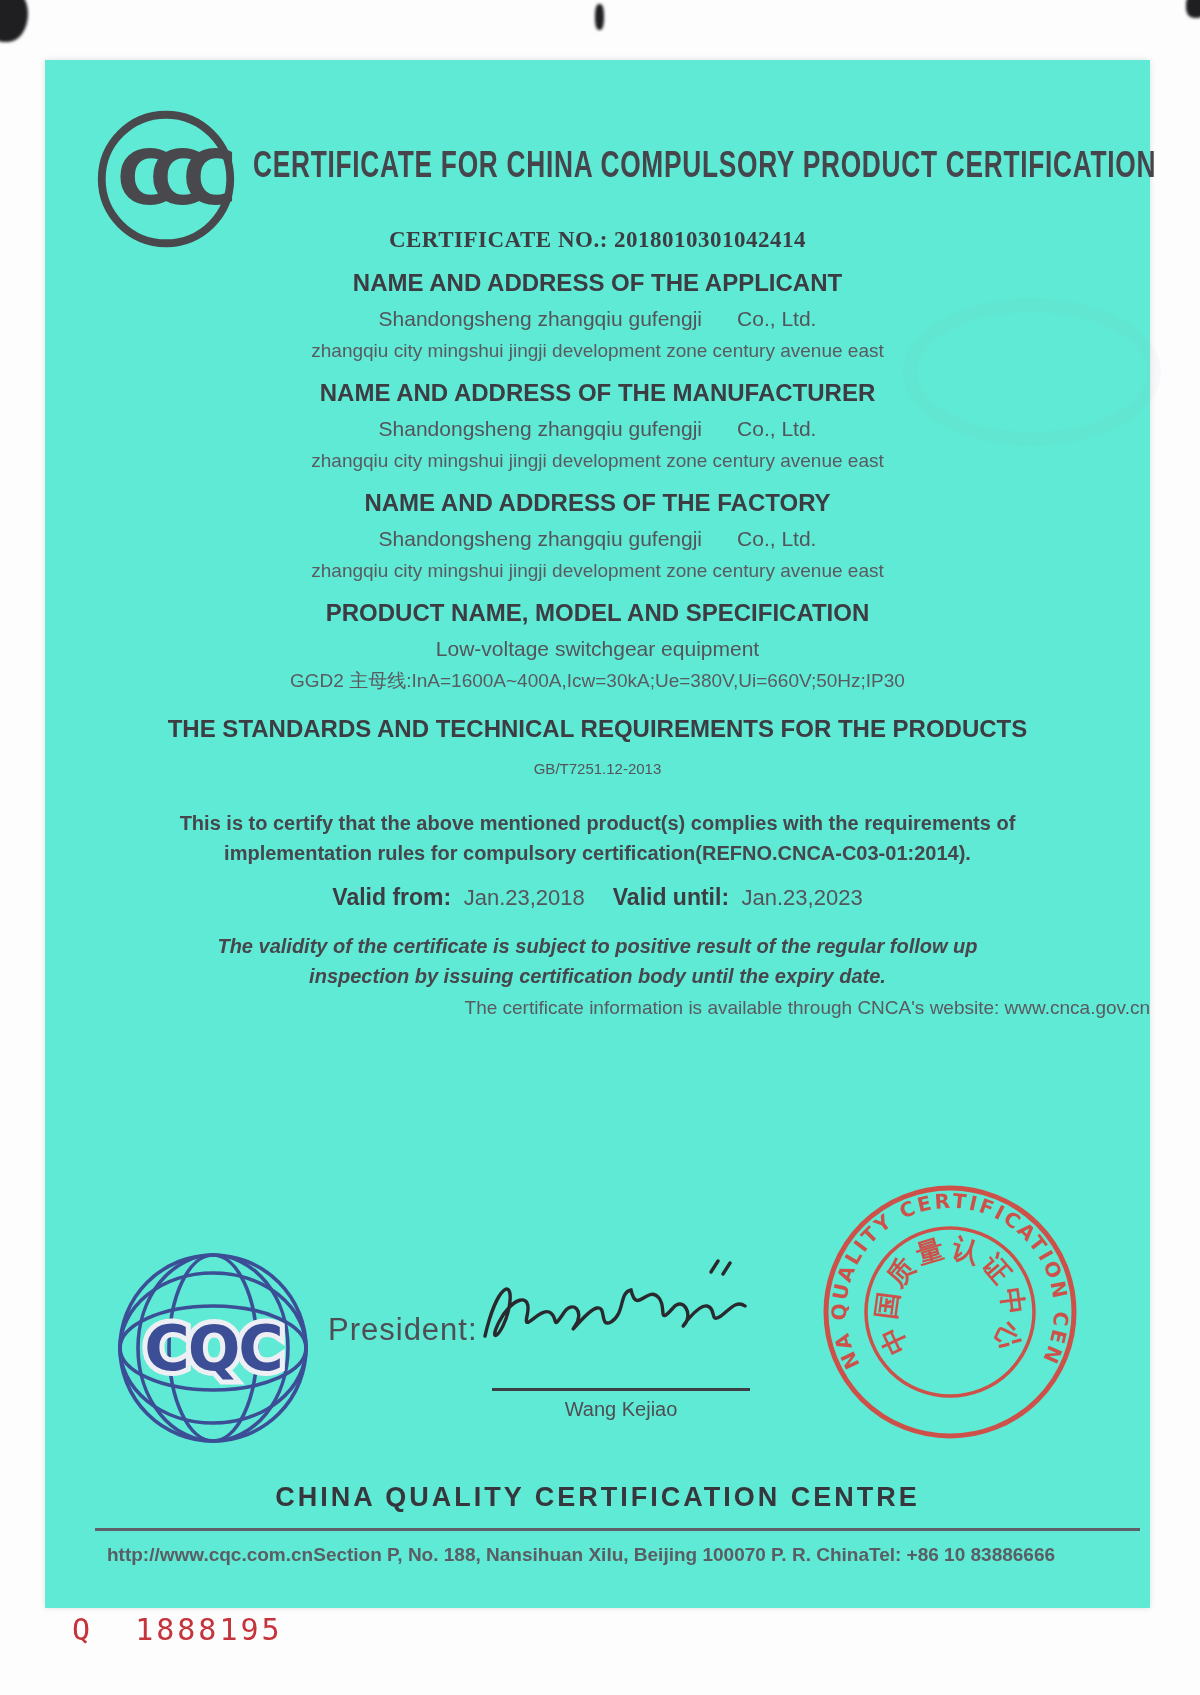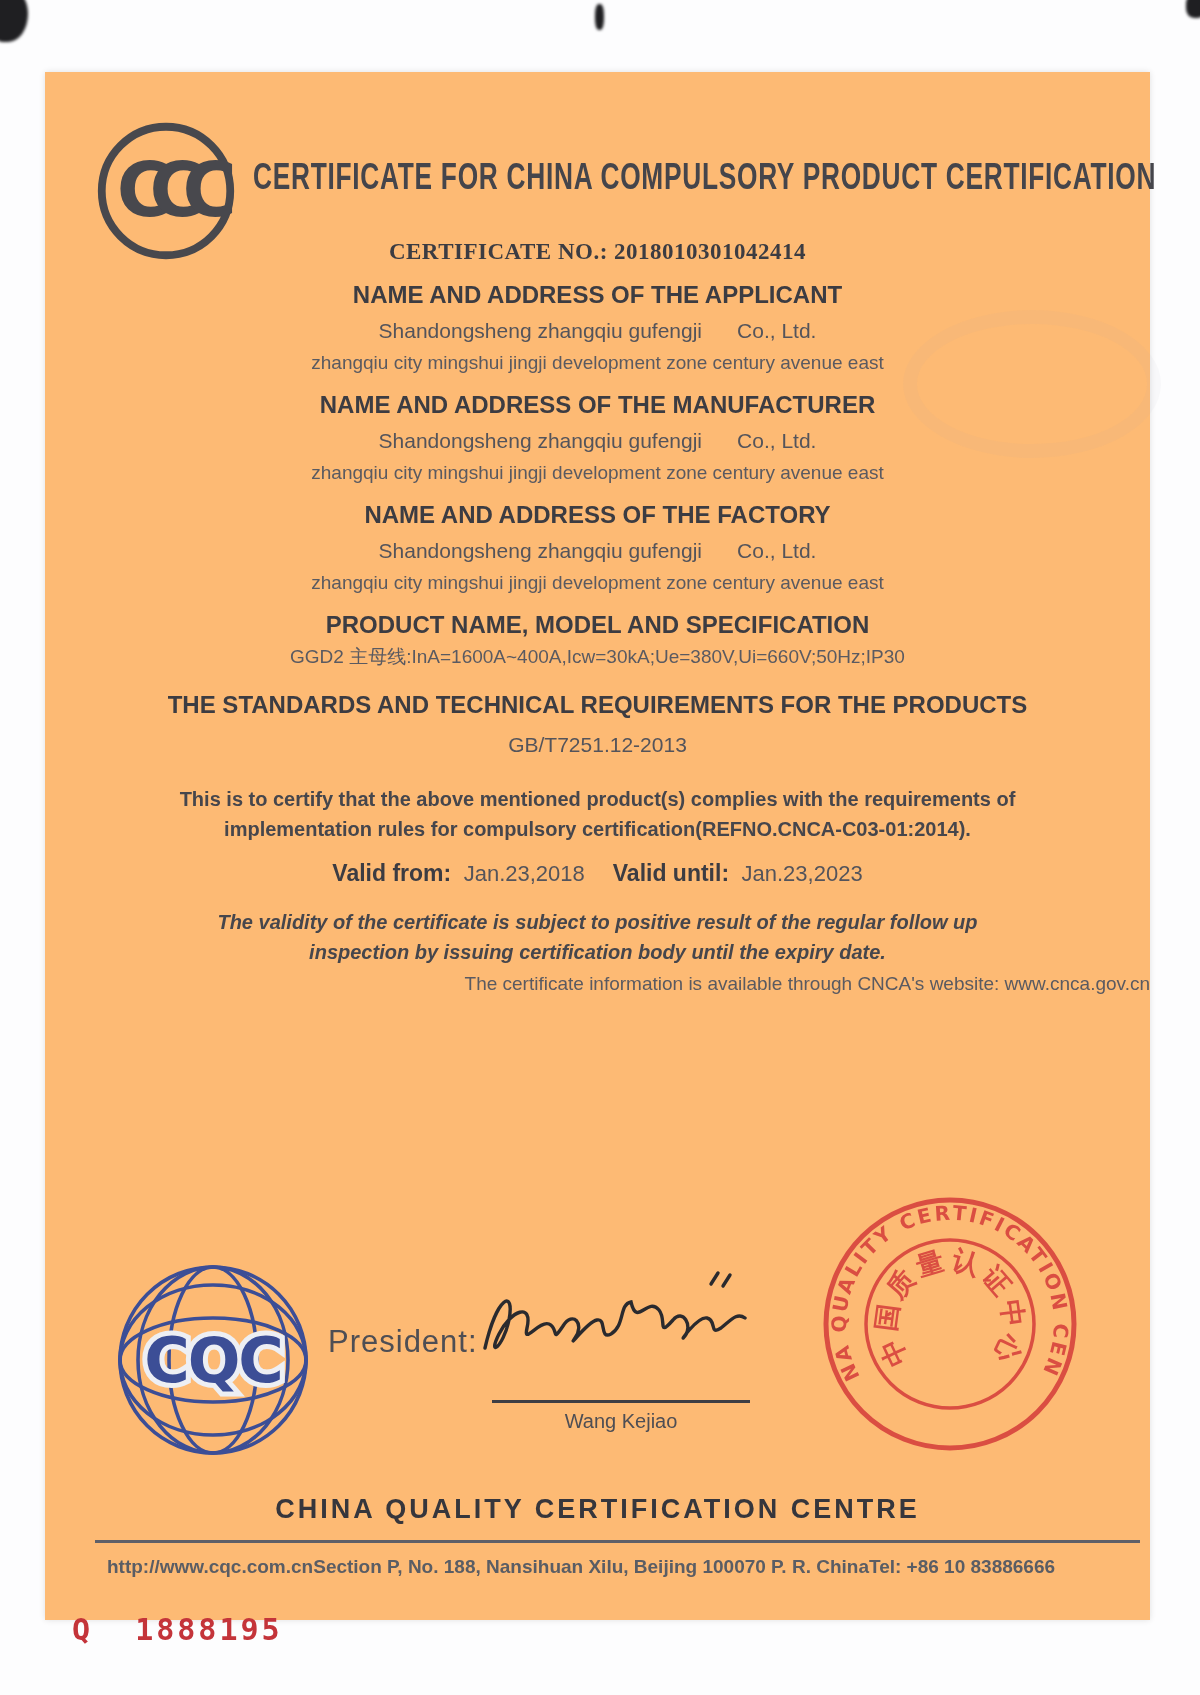--- a/index.html
+++ b/index.html
@@ -6,51 +6,51 @@
   .canvas{position:relative;width:1200px;height:1695px;background:#fdfdfe;overflow:hidden;
           font-family:"Liberation Sans", sans-serif;}
   
   .blot{position:absolute;background:#1f1f22;filter:blur(1.5px);}
   .blot.tl{left:-10px;top:-12px;width:38px;height:54px;border-radius:45% 55% 60% 40%;}
   .blot.tc{left:595px;top:4px;width:9px;height:26px;border-radius:40%;}
   .blot.tr{left:1186px;top:-6px;width:20px;height:24px;border-radius:40%;}
   .watermark{position:absolute;left:858px;top:238px;width:230px;height:120px;border:14px solid #9aa2b0;
              border-radius:50%;opacity:.05;}
   
-  .page{position:absolute;left:45px;top:72px;width:1105px;height:1548px;background:#fdba74;
+  .page{position:absolute;left:45px;top:60px;width:1105px;height:1548px;background:#5eead4;
         box-shadow:0 0 6px rgba(0,0,0,.12);color:#4b4b52;}
   .stack{padding-top:166px;text-align:center;}
   .ccc-badge{position:absolute;left:48px;top:46px;width:146px;height:146px;}
   .title{position:absolute;left:208px;top:84px;white-space:nowrap;font-weight:700;font-size:36px;
          color:#45454b;transform:scaleX(.73);transform-origin:left center;letter-spacing:1px;}
   .certno{font-weight:700;font-size:23px;line-height:28px;color:#3c3c42;letter-spacing:.5px;font-family:Liberation Serif, serif;}
   .section{margin-top:14px;}
   .sec-heading{font-weight:700;font-size:24px;line-height:30px;color:#3c3c42;}
   .company{font-size:21px;line-height:30px;margin-top:6px;color:#54545b;}
   .address{font-size:19px;line-height:26px;margin-top:4px;color:#5a5a61;}
-  .std-value{font-size:21px;line-height:30px;margin-top:10px;color:#54545b;}
+  .std-value{font-size:15px;line-height:30px;margin-top:10px;color:#54545b;}
   .certify{width:840px;margin:24px auto 0;font-weight:700;font-size:20px;line-height:30px;color:#46464c;}
   .valid-row{margin-top:16px;display:flex;justify-content:center;gap:28px;align-items:baseline;}
   .valid-label{font-weight:700;font-size:23px;color:#3c3c42;}
   .valid-value{font-size:22px;color:#54545b;margin-left:8px;}
   .validity-note{width:800px;margin:20px auto 0;font-weight:700;font-size:20px;line-height:30px;color:#46464c;font-style:italic;}
   .cnca-note{margin-top:6px;font-size:19px;color:#5a5a61;text-align:right;}
   .cqc-badge{position:absolute;left:70px;top:1190px;width:196px;height:196px;}
   .president{position:absolute;left:283px;top:1252px;font-size:31px;color:#4e4e54;letter-spacing:1px;}
   .signature{position:absolute;left:430px;top:1196px;width:300px;height:120px;}
   .sig-line{position:absolute;left:447px;top:1328px;width:258px;height:3px;background:#3e3e44;}
   .sig-name{position:absolute;left:447px;top:1338px;width:258px;text-align:center;font-size:20px;color:#4e4e54;}
   .stamp{position:absolute;left:774px;top:1121px;width:262px;height:262px;opacity:.92;}
   .footer-name{position:absolute;left:0;top:1422px;width:100%;text-align:center;font-weight:700;
                font-size:27px;letter-spacing:3px;color:#36363c;}
   .footer-rule{position:absolute;left:50px;top:1468px;width:1045px;height:3px;background:#5f6068;}
   .footer-row{position:absolute;left:62px;right:22px;top:1484px;display:flex;justify-content:flex-start;
               font-size:19px;color:#5a5d64;font-weight:bold;}
   .serial{position:absolute;left:72px;top:1612px;font-family:"DejaVu Sans Mono", monospace;
-          font-size:30px;font-weight:700;color:#c4343a;letter-spacing:3px;white-space:pre;}
+          font-size:30px;font-weight:400;color:#c4343a;letter-spacing:3px;white-space:pre;}
   svg text{font-family:"DejaVu Sans", sans-serif;}
 </style>
 </head>
 <body>
 
 <div class="canvas">
 
   <div class="blot tl"></div>
   <div class="blot tc"></div>
   <div class="blot tr"></div>
@@ -84,20 +84,21 @@
       </div>
 
       <div class="section">
         <div class="sec-heading">NAME AND ADDRESS OF THE FACTORY</div>
         <div class="company">Shandongsheng zhangqiu gufengji&nbsp;&nbsp;&nbsp;&nbsp;&nbsp;&nbsp;Co., Ltd.</div>
         <div class="address">zhangqiu city mingshui jingji development zone century avenue east</div>
       </div>
 
       <div class="section">
         <div class="sec-heading">PRODUCT NAME, MODEL AND SPECIFICATION</div>
+        <div class="company">Low-voltage switchgear equipment</div>
         <div class="address">GGD2  主母线:InA=1600A~400A,Icw=30kA;Ue=380V,Ui=660V;50Hz;IP30</div>
       </div>
 
       <div class="section" style="margin-top:20px;">
         <div class="sec-heading">THE STANDARDS AND TECHNICAL REQUIREMENTS FOR THE PRODUCTS</div>
         <div class="std-value">GB/T7251.12-2013</div>
       </div>
 
       <div class="certify">This is to certify that the above mentioned product(s) complies with the requirements of implementation rules for compulsory certification(REFNO.CNCA-C03-01:2014).</div>
 

